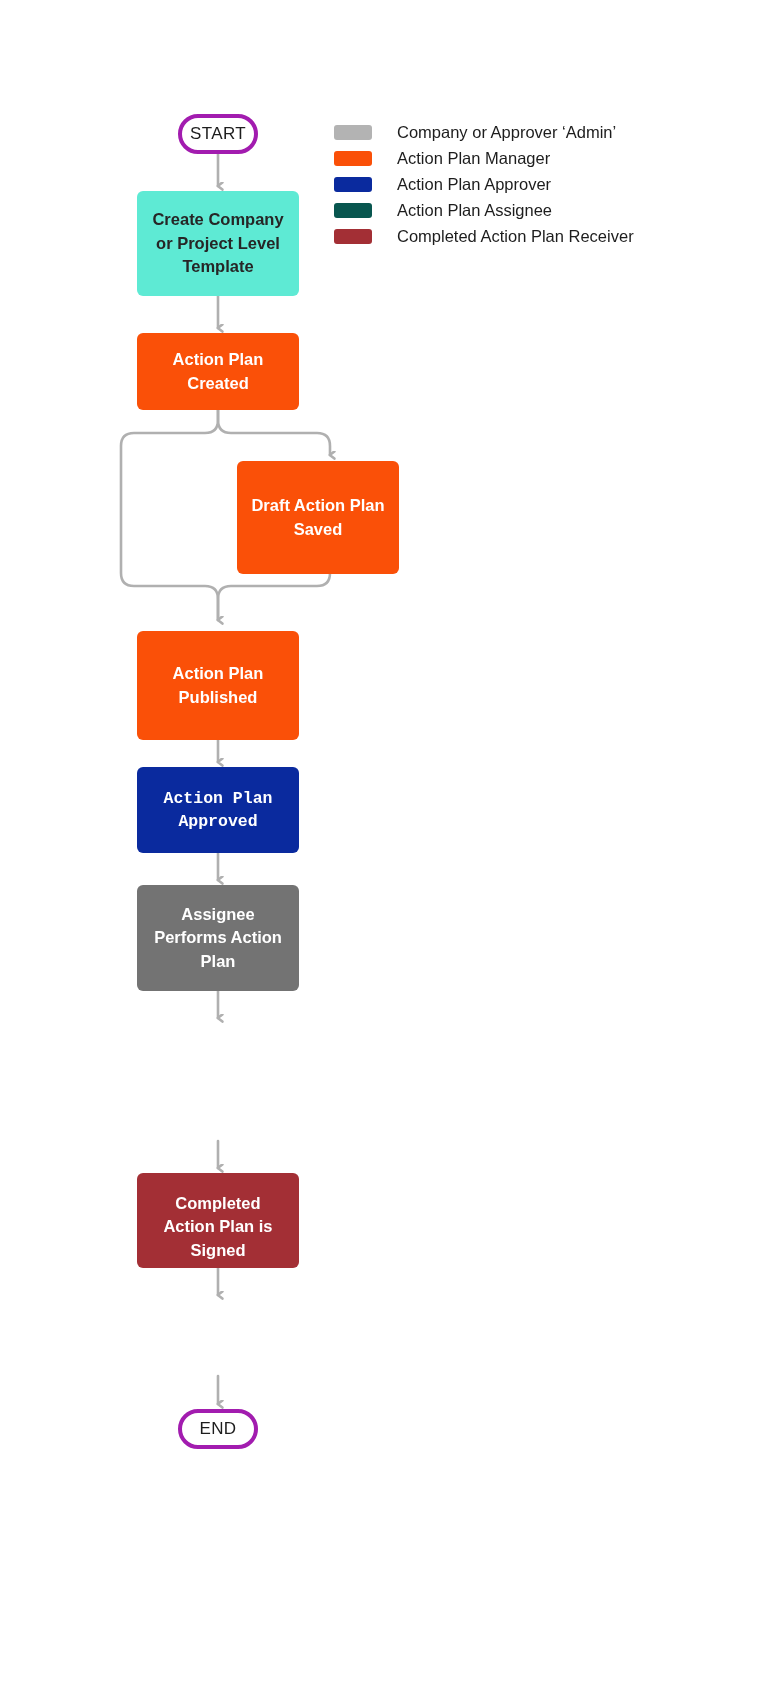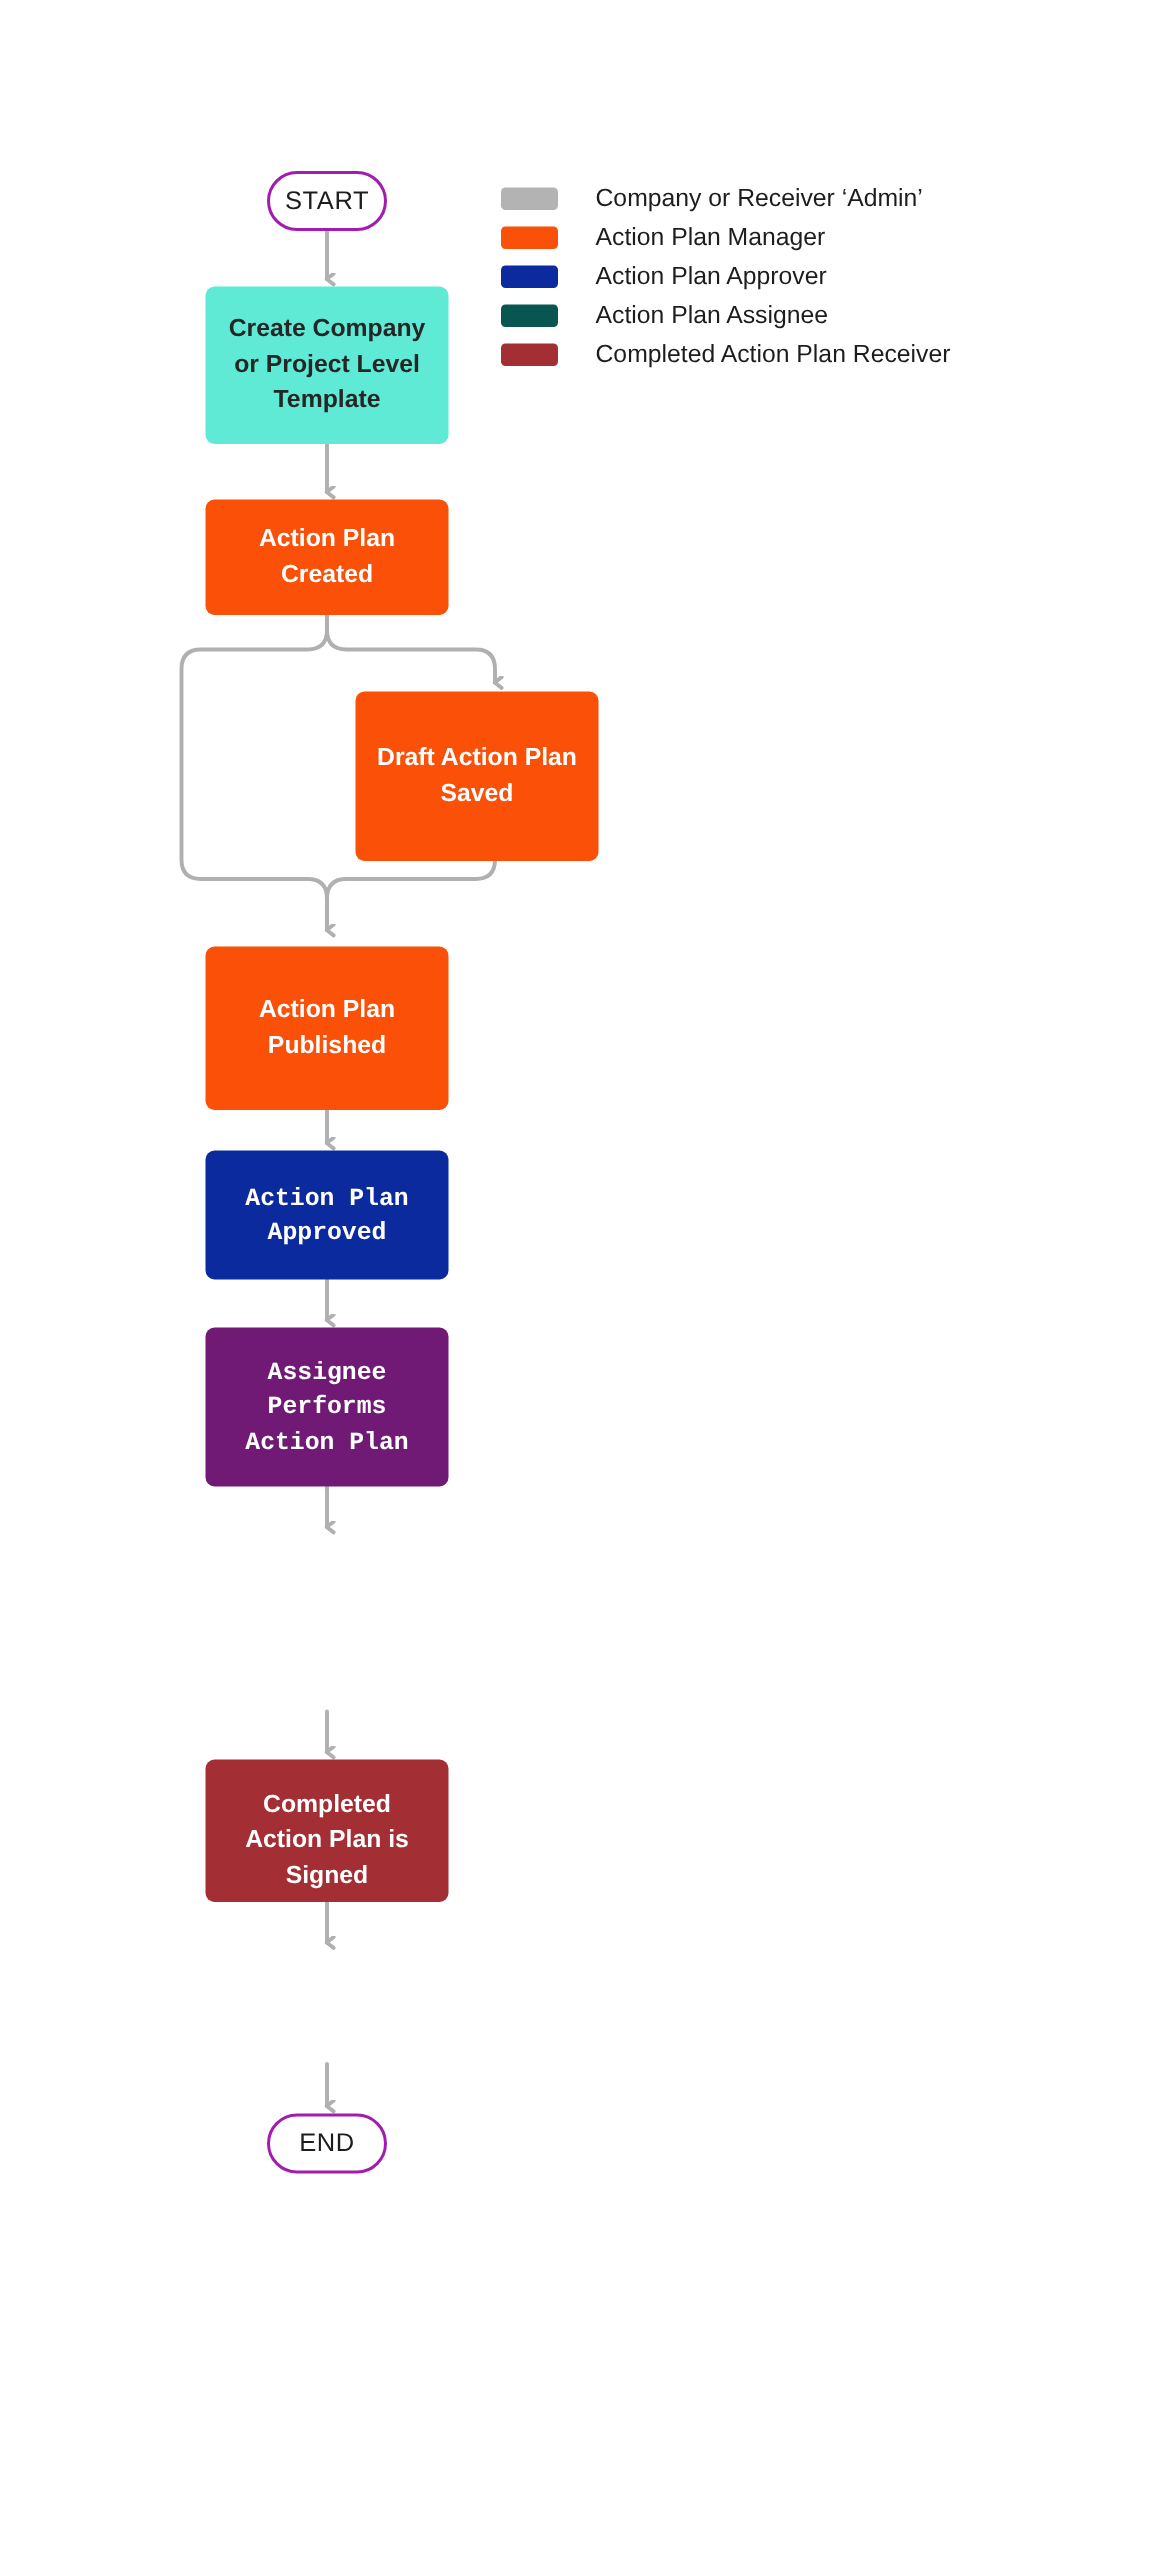--- a/index.html
+++ b/index.html
@@ -30,21 +30,21 @@
     top: 0;
     width: 776px;
     height: 1702px;
     pointer-events: none;
   }
 
   
   .terminal {
     position: absolute;
     box-sizing: border-box;
-    border: 2px solid #a21caf;
+    border: 4px solid #a21caf;
     border-radius: 24px;
     background: #ffffff;
     color: #1d1d1d;
     font-size: 17px;
     letter-spacing: 0.4px;
     display: flex;
     align-items: center;
     justify-content: center;
   }
 
@@ -59,21 +59,21 @@
     text-align: center;
     font-size: 16.5px;
     font-weight: bold;
     line-height: 1.42;
     padding: 6px 12px;
     color: #ffffff;
   }
   .node.gray  { background: #5eead4; color: #262626; }
   .node.orange{ background: #fa5008; }
   .node.blue  { background: #0a2a9e; font-family: Liberation Mono, monospace; }
-  .node.teal  { background: #701a75; font-family: Liberation Mono, monospace; }
+  .node.teal  { background: #737373; }
   .node.red   { background: #a32f35; }
 
   
   #legend {
     position: absolute;
     left: 334px;
     top: 119px;
     width: 400px;
   }
   .legend-row {
@@ -168,21 +168,21 @@
 
 
   <div class="terminal" style="left:178px; top:1409px; width:80px; height:40px;">
     <span>END</span>
   </div>
 
   <div id="legend">
 
     <div class="legend-row">
       <span class="legend-swatch" style="background:#b3b3b3;"></span>
-      <span class="legend-label">Company or Receiver ‘Admin’</span>
+      <span class="legend-label">Company or Approver ‘Admin’</span>
     </div>
 
     <div class="legend-row">
       <span class="legend-swatch" style="background:#fa5008;"></span>
       <span class="legend-label">Action Plan Manager</span>
     </div>
 
     <div class="legend-row">
       <span class="legend-swatch" style="background:#0a2a9e;"></span>
       <span class="legend-label">Action Plan Approver</span>

